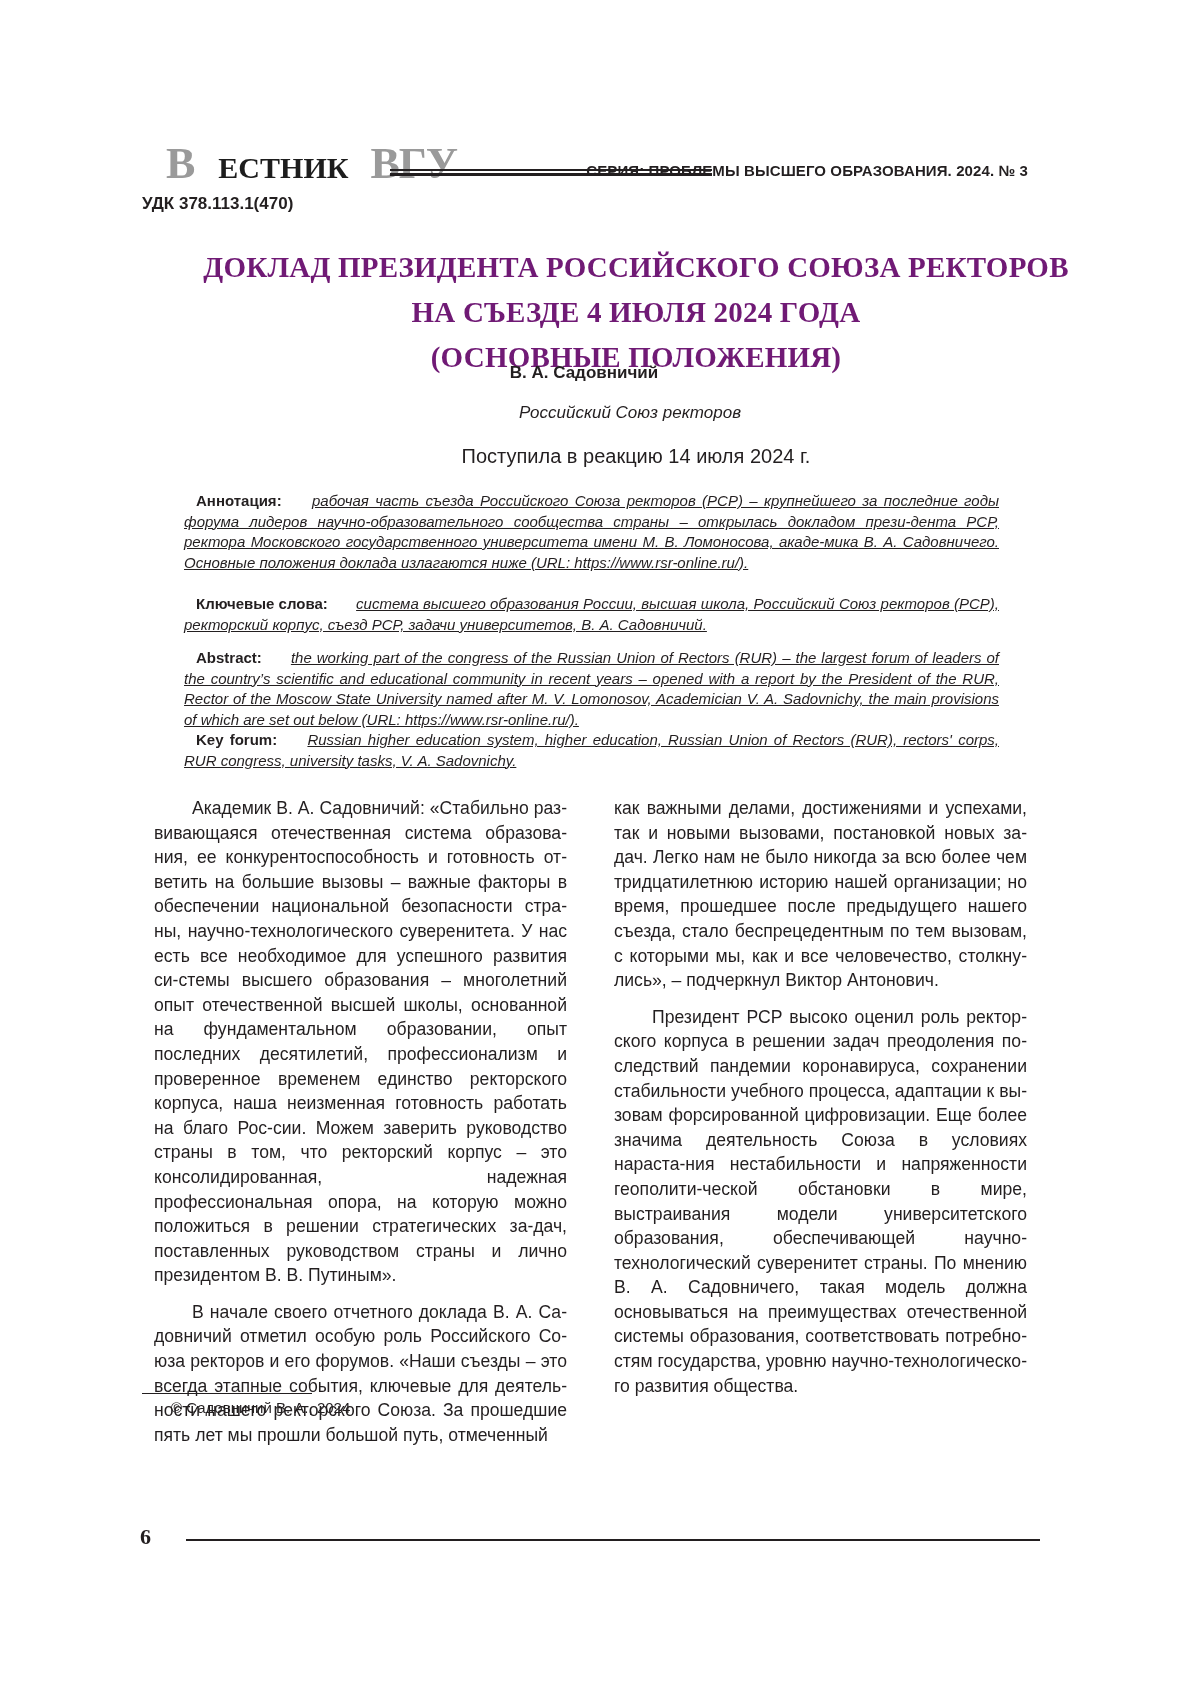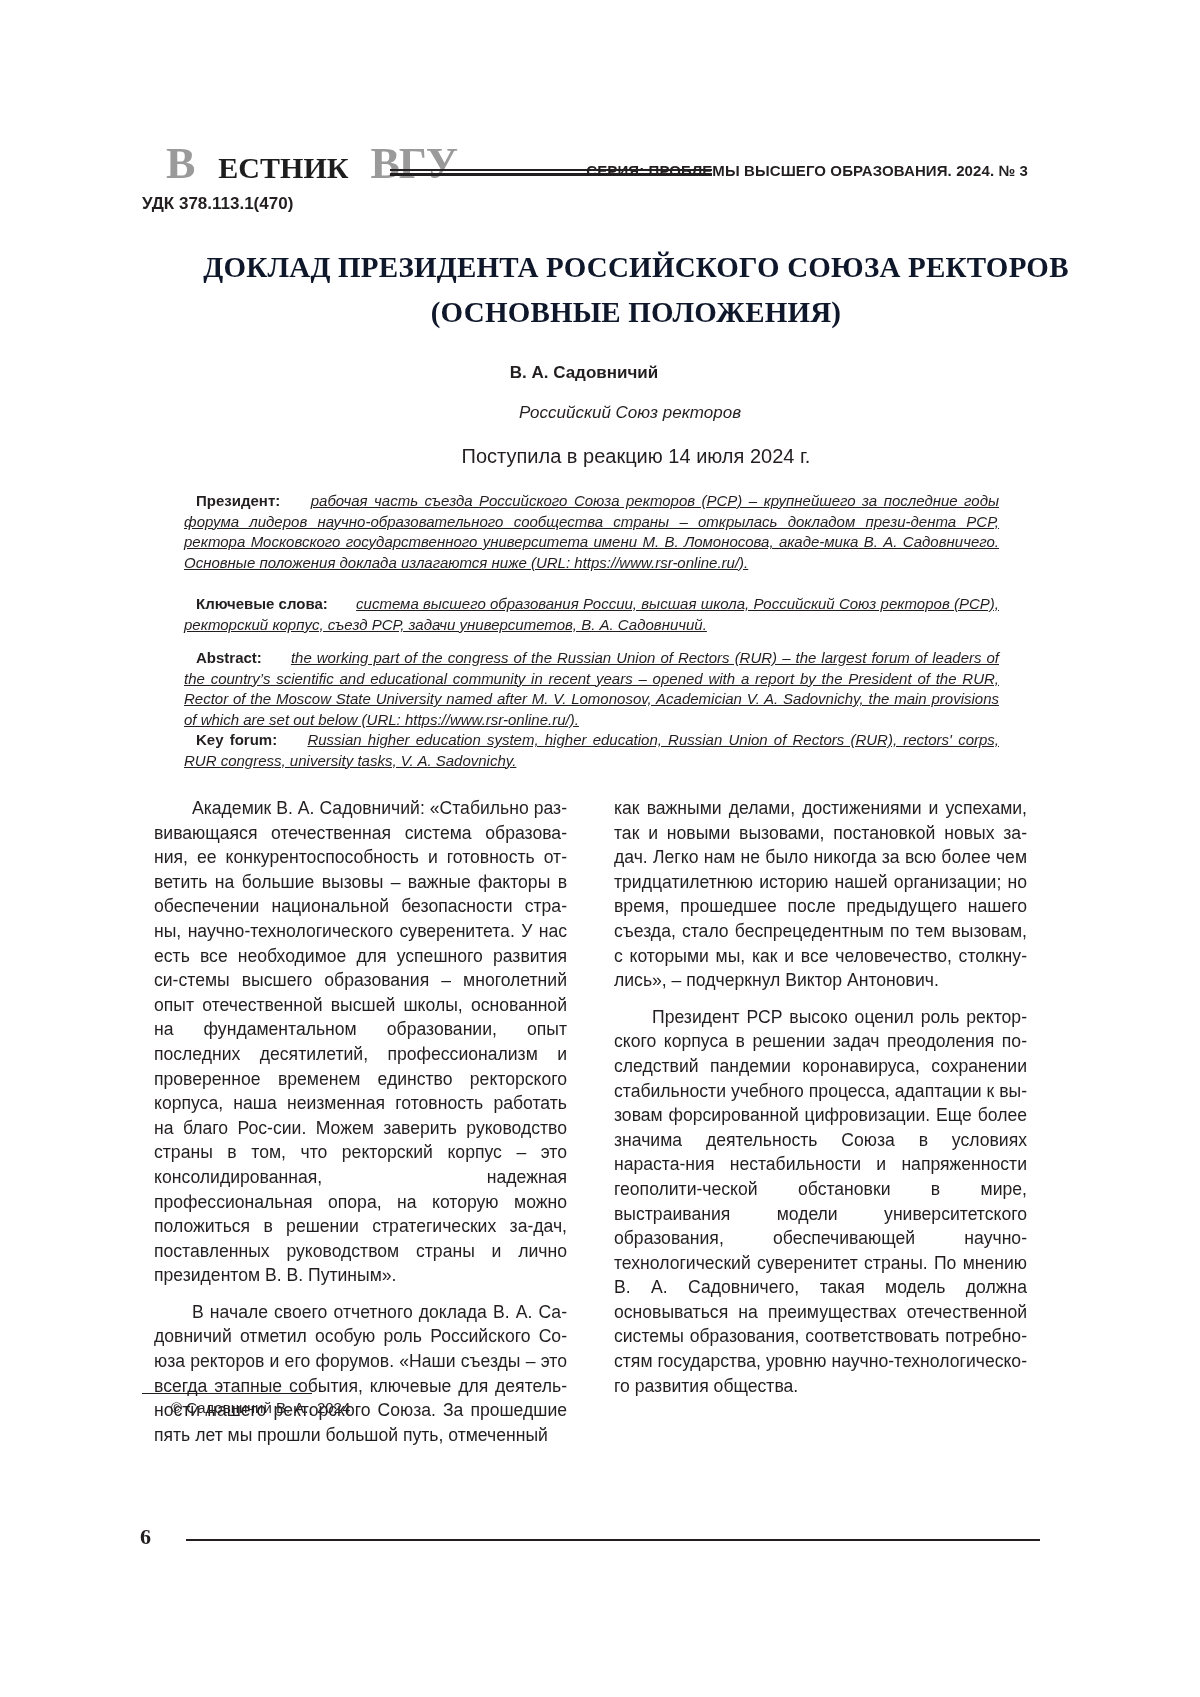--- a/index.html
+++ b/index.html
@@ -9,21 +9,21 @@
   .running-head { position: absolute; left: 106px; top: 96px; width: 898px; height: 40px; }
   .journal-name { position: absolute; left: 0; top: 0; font-family: "Liberation Serif", serif; font-weight: bold; color: #9a9a9a; white-space: nowrap; line-height: 40px; }
   .journal-name .cap { font-size: 44px; letter-spacing: -1px; }
   .journal-name .smallcaps { font-size: 30px; color: #1d1d1d; letter-spacing: 0px; margin-right: 10px; }
   .journal-name .vgu { font-size: 44px; letter-spacing: -1px; }
   .head-rule { position: absolute; left: 236px; top: 25px; width: 322px; height: 7px; border-top: 2px solid #231f20; border-bottom: 3px solid #231f20; }
   .series { position: absolute; right: 0; top: 18px; font-size: 15px; font-weight: bold; letter-spacing: 0.1px; white-space: nowrap; }
 
   .udk { position: absolute; left: 106px; top: 158px; font-size: 17px; font-weight: bold; }
 
-  .title { position: absolute; left: 100px; top: 203px; width: 1000px; text-align: center; font-family: "Liberation Serif", serif; font-weight: bold; font-size: 29px; line-height: 33px; letter-spacing: 0.2px; transform: scaleX(1.0); color: #0f172a; }
+  .title { position: absolute; left: 100px; top: 203px; width: 1000px; text-align: center; font-family: "Liberation Serif", serif; font-weight: bold; font-size: 29px; line-height: 33px; letter-spacing: 0.2px; transform: scaleX(1.0); color: #701a75; }
   .title div { white-space: nowrap; }
 
   .author { position: absolute; left: 0; width: 1096px; top: 327px; text-align: center; font-size: 17px; font-weight: bold; }
   .affiliation { position: absolute; left: 8px; width: 1172px; top: 367px; text-align: center; font-size: 17px; font-weight: normal; font-style: italic; }
   .received { position: absolute; left: 0; width: 1200px; top: 409px; text-align: center; font-size: 20px; }
 
   .abstract-block { position: absolute; left: 148px; width: 815px; font-size: 15px; line-height: 20.5px; text-align: justify; }
   .abstract-block .label { font-weight: bold; font-style: normal; }
   .abstract-block .text { font-style: italic; text-decoration: underline; }
   .ru-annot { top: 455px; }
@@ -51,29 +51,30 @@
     <span class="cap">В</span><span class="smallcaps">ЕСТНИК</span><span class="vgu">ВГУ</span>
   </div>
   <div class="head-rule"></div>
   <div class="series">СЕРИЯ: ПРОБЛЕМЫ ВЫСШЕГО ОБРАЗОВАНИЯ. 2024. № 3</div>
 </div>
 
 <div class="udk">УДК 378.113.1(470)</div>
 
 <div class="title">
   <div>ДОКЛАД ПРЕЗИДЕНТА РОССИЙСКОГО СОЮЗА РЕКТОРОВ</div>
+  <div>НА СЪЕЗДЕ 4 ИЮЛЯ 2024 ГОДА</div>
   <div>(ОСНОВНЫЕ ПОЛОЖЕНИЯ)</div>
 </div>
 
 <div class="author">В. А. Садовничий</div>
 <div class="affiliation">Российский Союз ректоров</div>
 <div class="received">Поступила в реакцию 14 июля 2024 г.</div>
 
 <div class="abstract-block ru-annot">
-  <span class="label">Президент:</span>
+  <span class="label">Аннотация:</span>
   <span class="text">рабочая часть съезда Российского Союза ректоров (РСР) – крупнейшего за последние годы форума лидеров научно-образовательного сообщества страны – открылась докладом прези-дента РСР, ректора Московского государственного университета имени М. В. Ломоносова, акаде-мика В. А. Садовничего. Основные положения доклада излагаются ниже (URL: https://www.rsr-online.ru/).</span>
 </div>
 <div class="abstract-block ru-keys">
   <span class="label">Ключевые слова:</span>
   <span class="text">система высшего образования России, высшая школа, Российский Союз ректоров (РСР), ректорский корпус, съезд РСР, задачи университетов, В. А. Садовничий.</span>
 </div>
 <div class="abstract-block en-abs">
   <span class="label">Abstract:</span>
   <span class="text">the working part of the congress of the Russian Union of Rectors (RUR) – the largest forum of leaders of the country’s scientific and educational community in recent years – opened with a report by the President of the RUR, Rector of the Moscow State University named after M. V. Lomonosov, Academician V. A. Sadovnichy, the main provisions of which are set out below (URL: https://www.rsr-online.ru/).</span>
 </div>

